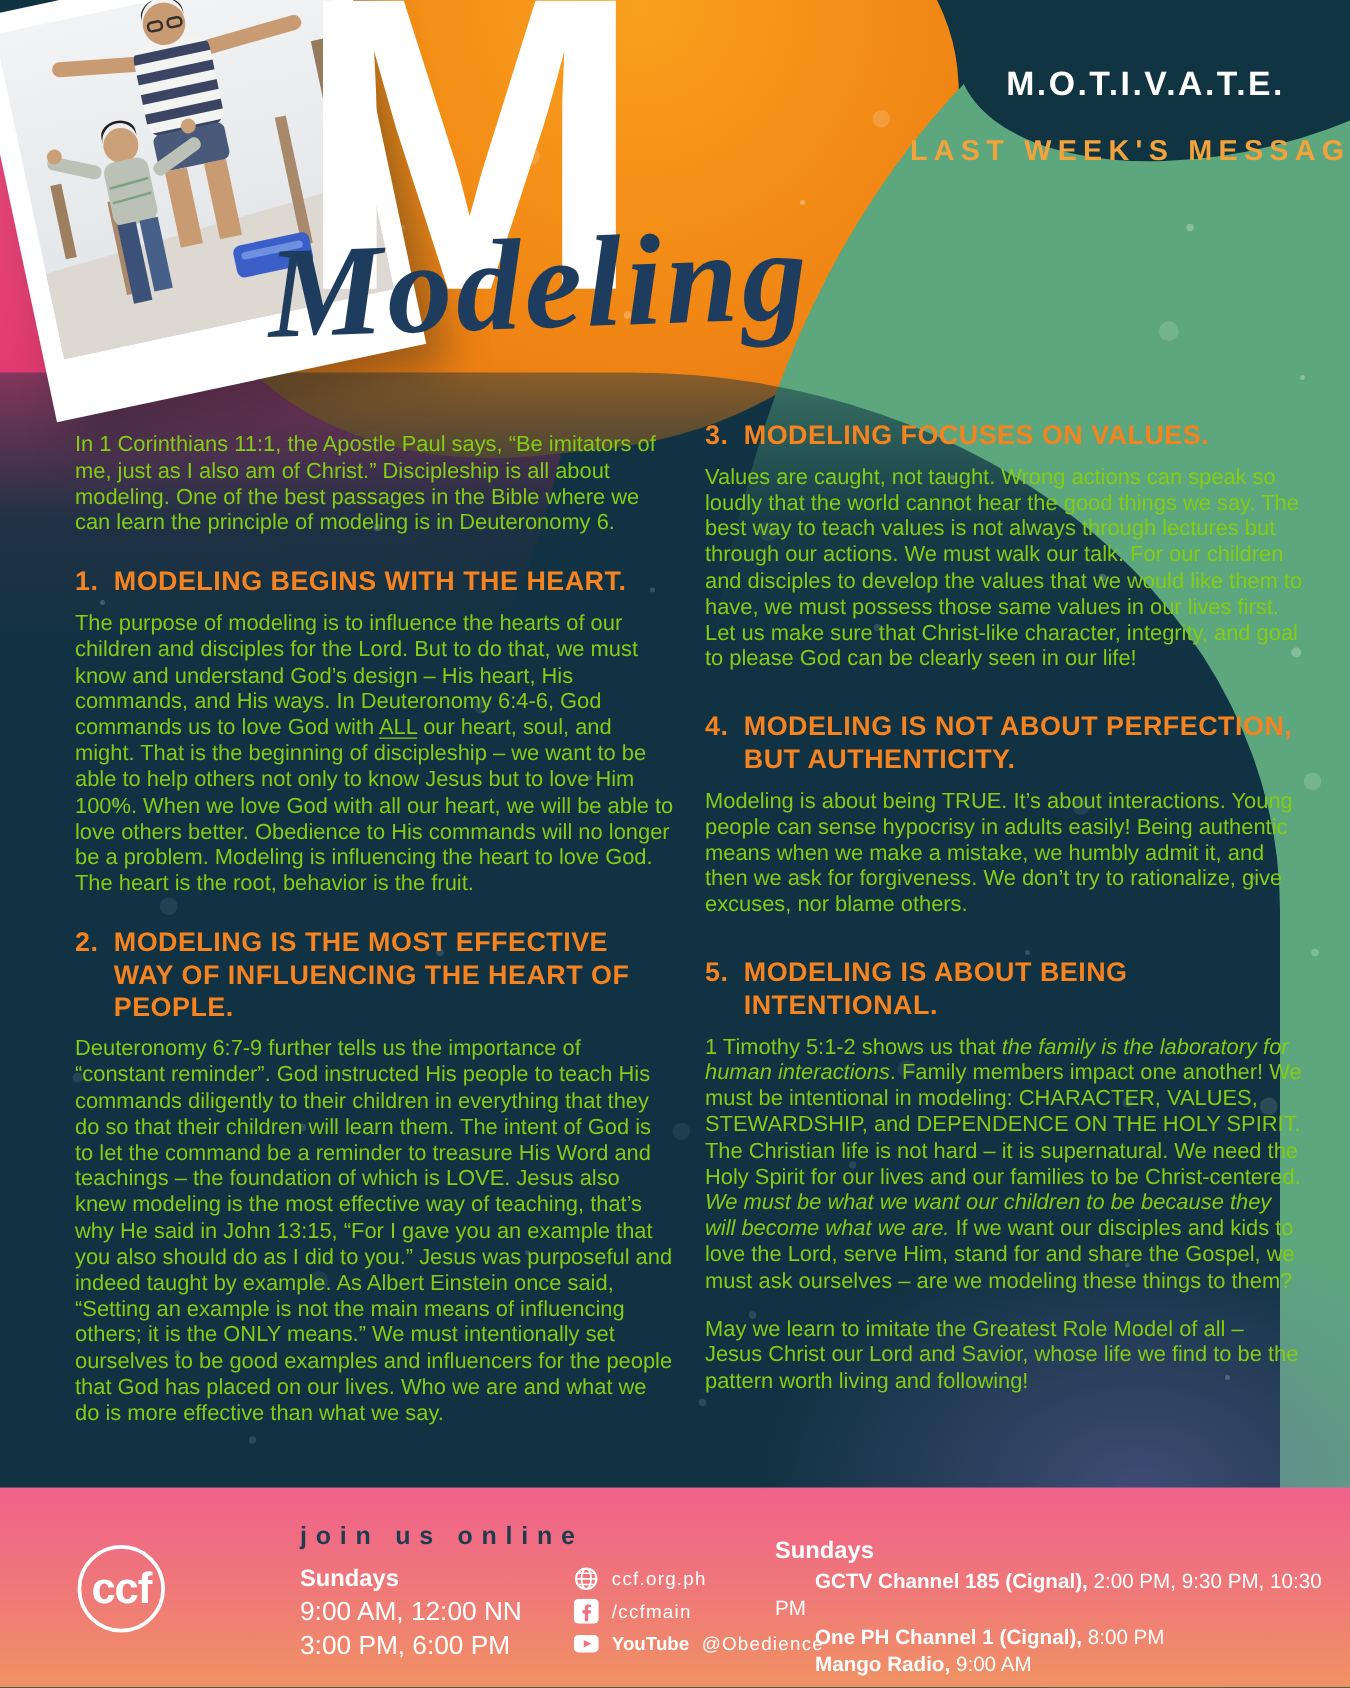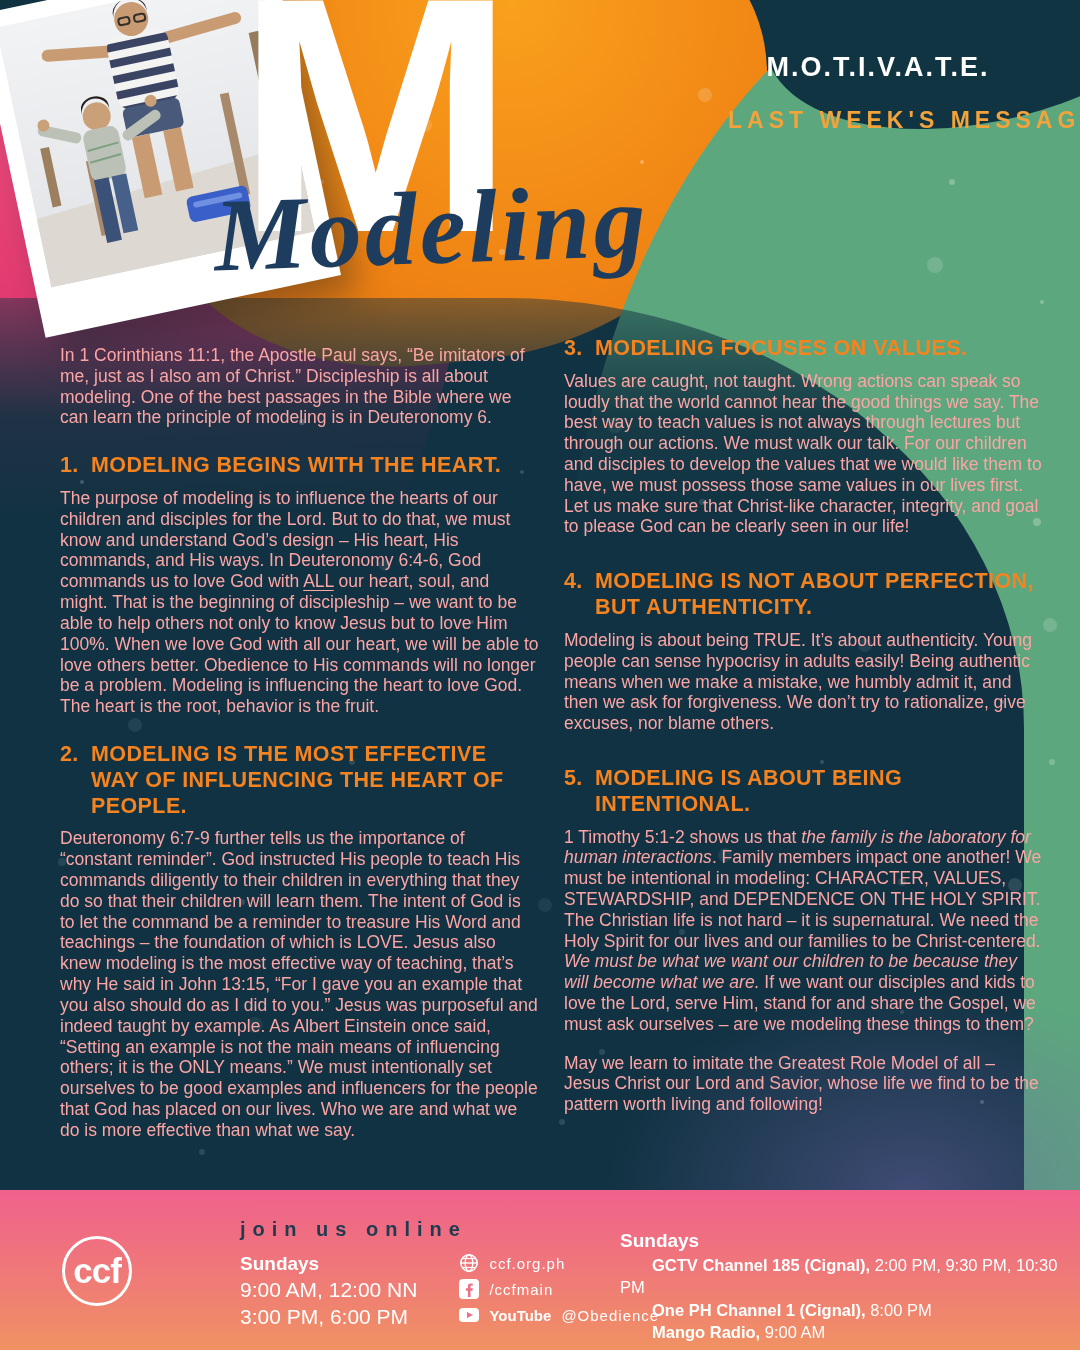--- a/index.html
+++ b/index.html
@@ -59,30 +59,30 @@
   
   .polaroid{position:absolute;left:8px;top:-20px;width:302px;height:330px;background:#ffffff;
     padding:16px 16px 48px;box-sizing:border-box;transform:rotate(-12deg);
     box-shadow:14px 20px 34px rgba(10,25,35,.35);}
   .polaroid svg{display:block;width:100%;height:100%;}
   .big-m{position:absolute;left:236px;top:-52px;font-size:335px;line-height:1;font-weight:700;
     color:#ffffff;letter-spacing:-8px;}
   .script-title{position:absolute;left:214px;top:168px;font-family:"Liberation Serif", serif;
     font-style:italic;font-weight:700;font-size:104px;color:#1d3c5e;transform:rotate(-2deg);
     letter-spacing:3px;}
-  .brand-block{position:absolute;right:52px;top:52px;width:300px;text-align:center;color:#ffffff;}
+  .brand-block{position:absolute;right:52px;top:52px;width:300px;text-align:right;color:#ffffff;}
   .brand{font-size:27px;font-weight:700;letter-spacing:2px;}
   .tagline{font-family:"Liberation Serif", serif;font-style:italic;font-weight:700;font-size:20px;
     margin-top:4px;letter-spacing:1px;}
   .kicker{margin-top:24px;font-size:23px;font-weight:700;letter-spacing:5px;color:#f2a33c;white-space:nowrap;}
 
   
   .columns{position:absolute;left:60px;top:336px;width:984px;height:856px;display:flex;gap:24px;overflow:hidden;}
   .col{width:480px;flex:0 0 480px;}
-  .body{color:#fca5a5;font-size:17.5px;line-height:1.19;margin:9px 0 0;}
+  .body{color:#84cc16;font-size:17.5px;line-height:1.19;margin:9px 0 0;}
   .sec{margin-top:25px;}
   .col-right .sec{margin-top:0;}
   .col-right .sec + .sec{margin-top:32px;}
   .sec-h{display:flex;color:#f5831f;font-weight:700;font-size:21.5px;line-height:1.2;letter-spacing:.4px;}
   .sec-h .num{flex:0 0 31px;}
   .it{font-style:italic;}
   .ul{text-decoration:underline;text-underline-offset:3px;}
   .closing{margin-top:18px;}
 
   
@@ -205,21 +205,21 @@
           <span>MODELING FOCUSES ON VALUES.</span>
         </div>
         <p class="body"><span>Values are caught, not taught. Wrong actions can speak so loudly that the world cannot hear the good things we say. The best way to teach values is not always through lectures but through our actions. We must walk our talk. For our children and disciples to develop the values that we would like them to have, we must possess those same values in our lives first. Let us make sure that Christ-like character, integrity, and goal to please God can be clearly seen in our life!</span></p>
       </div>
 
       <div class="sec">
         <div class="sec-h">
           <span class="num">4.</span>
           <span>MODELING IS NOT ABOUT PERFECTION, BUT AUTHENTICITY.</span>
         </div>
-        <p class="body"><span>Modeling is about being TRUE. It’s about authenticity. Young people can sense hypocrisy in adults easily! Being authentic means when we make a mistake, we humbly admit it, and then we ask for forgiveness. We don’t try to rationalize, give excuses, nor blame others.</span></p>
+        <p class="body"><span>Modeling is about being TRUE. It’s about interactions. Young people can sense hypocrisy in adults easily! Being authentic means when we make a mistake, we humbly admit it, and then we ask for forgiveness. We don’t try to rationalize, give excuses, nor blame others.</span></p>
       </div>
 
       <div class="sec">
         <div class="sec-h">
           <span class="num">5.</span>
           <span>MODELING IS ABOUT BEING INTENTIONAL.</span>
         </div>
         <p class="body"><span>1 Timothy 5:1-2 shows us that </span><span class="it">the family is the laboratory for human interactions</span><span>. Family members impact one another! We must be intentional in modeling: CHARACTER, VALUES, STEWARDSHIP, and DEPENDENCE ON THE HOLY SPIRIT.  The Christian life is not hard – it is supernatural. We need the Holy Spirit for our lives and our families to be Christ-centered. </span><span class="it">We must be what we want our children to be because they will become what we are.</span><span> If we want our disciples and kids to love the Lord, serve Him, stand for and share the Gospel, we must ask ourselves – are we modeling these things to them?</span></p>
       </div>
 

